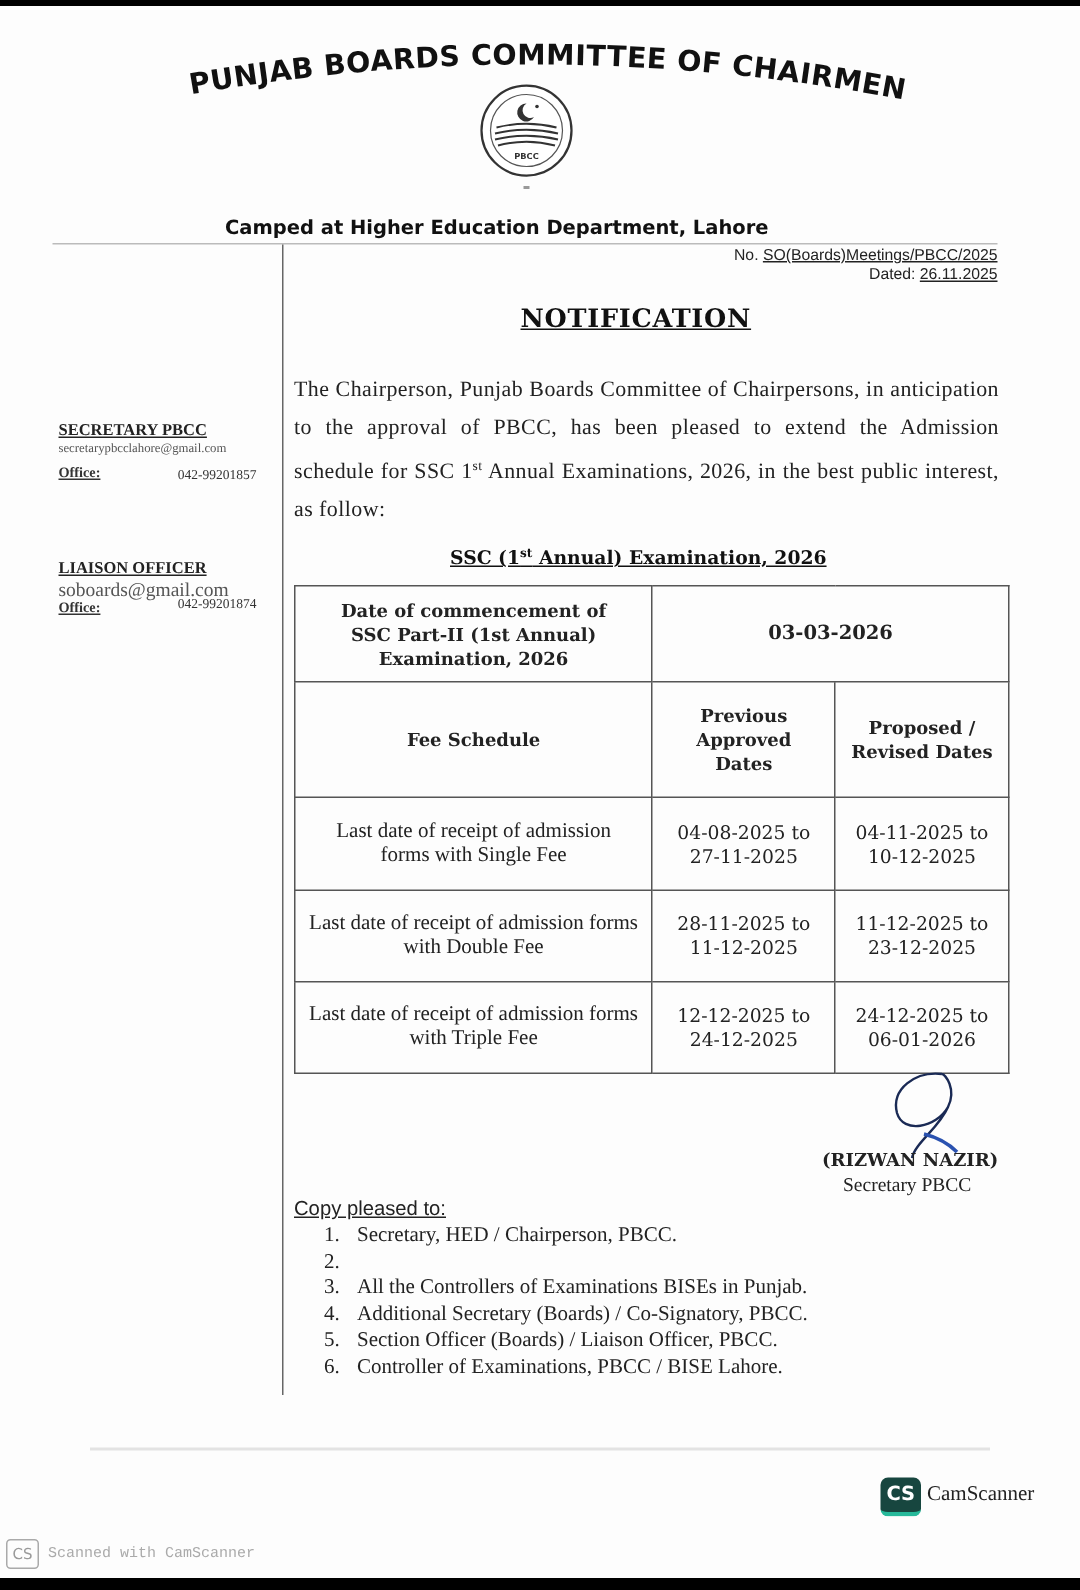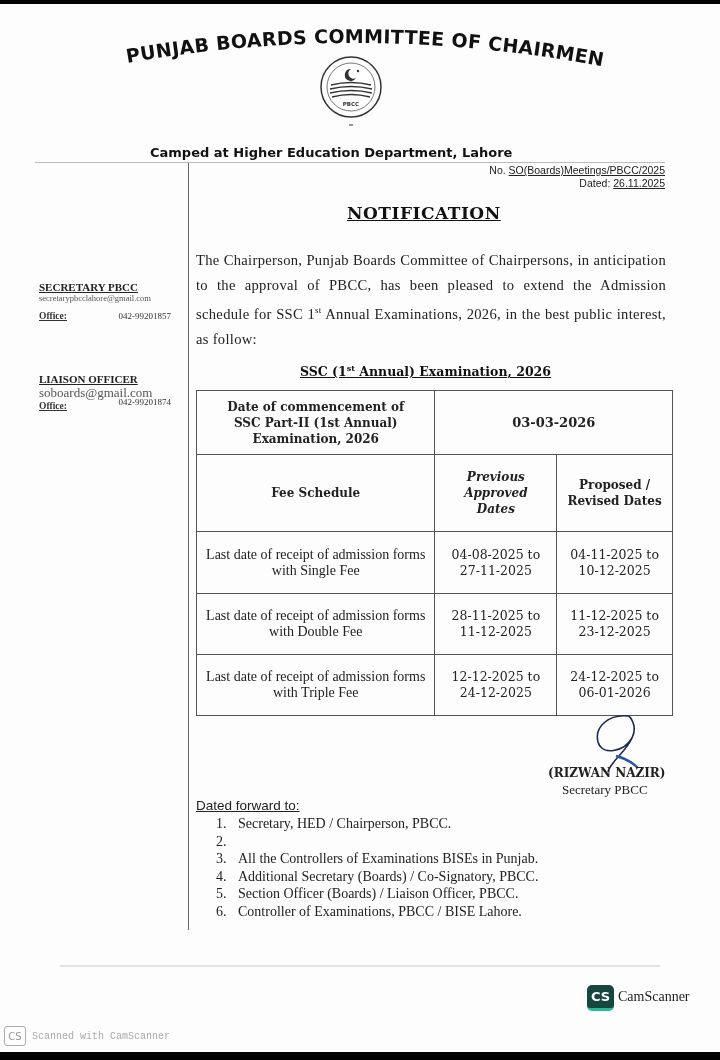--- a/index.html
+++ b/index.html
@@ -133,25 +133,25 @@
 </div>
 
 <table class="sched">
   <tbody>
       <tr style="height:64px;">
     <td class="th-bold" style="width:239px; padding:0 22px;">Date of commencement of SSC Part-II (1st Annual) Examination, 2026</td>
     <td class="th-bold" colspan="2" style="font-size:13px;">03-03-2026</td>
   </tr>
   <tr style="height:77px;">
     <td class="th-bold">Fee Schedule</td>
-    <td class="th-bold" style="width:122px; padding:0 14px;font-style:italic;">Previous Approved Dates</td>
+    <td class="th-bold" style="width:122px; padding:0 14px;">Previous Approved Dates</td>
     <td class="th-bold" style="width:116px; padding:0 4px;">Proposed / Revised Dates</td>
   </tr>
   <tr style="height:62px;">
-    <td class="cell-desc" style="padding:0 6px;text-align:center;">Last date of receipt of admission forms with Single Fee</td>
+    <td class="cell-desc" style="padding:0 24px;text-align:center;">Last date of receipt of admission forms with Single Fee</td>
     <td class="cell-date" style="padding:0 8px;">04-08-2025 to 27-11-2025</td>
     <td class="cell-date" style="padding:0 6px;">04-11-2025 to 10-12-2025</td>
   </tr>
   <tr style="height:61px;">
     <td class="cell-desc" style="padding:0 6px;">Last date of receipt of admission forms with Double Fee</td>
     <td class="cell-date" style="padding:0 8px;">28-11-2025 to 11-12-2025</td>
     <td class="cell-date" style="padding:0 6px;">11-12-2025 to 23-12-2025</td>
   </tr>
   <tr style="height:61px;">
     <td class="cell-desc" style="padding:0 6px;">Last date of receipt of admission forms with Triple Fee</td>
@@ -163,21 +163,21 @@
 
 <div class="sig">
   <svg viewBox="0 0 90 64" xmlns="http://www.w3.org/2000/svg">
     <path d="M48 4 C30 2 14 14 18 30 C22 44 44 40 52 26 C58 14 50 4 48 4 M52 26 C46 40 30 50 28 60" stroke="#1a2a55" stroke-width="1.6" fill="none"></path>
     <path d="M36 44 C44 46 52 50 58 56" stroke="#2a52b0" stroke-width="2.4" fill="none"></path>
   </svg>
 </div>
 <div class="sig-name">(RIZWAN NAZIR)</div>
 <div class="sig-title">Secretary PBCC</div>
 
-<div class="copy-head">Dated forward to:</div>
+<div class="copy-head">Copy pleased to:</div>
 <ul class="copy-list">
   <li>
       <span class="n">1.</span>
       <span>Secretary, HED / Chairperson, PBCC.</span>
     </li>
   <li>
       <span class="n">2.</span>
     </li>
   <li>
       <span class="n">3.</span>

